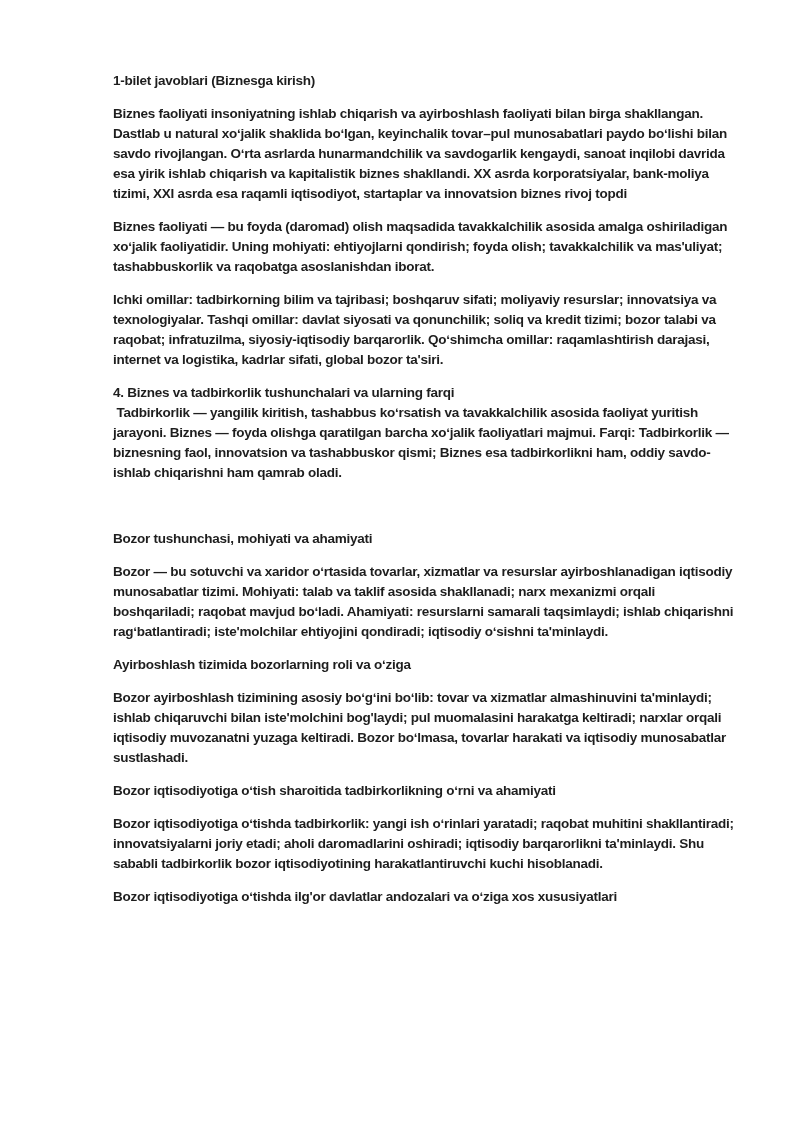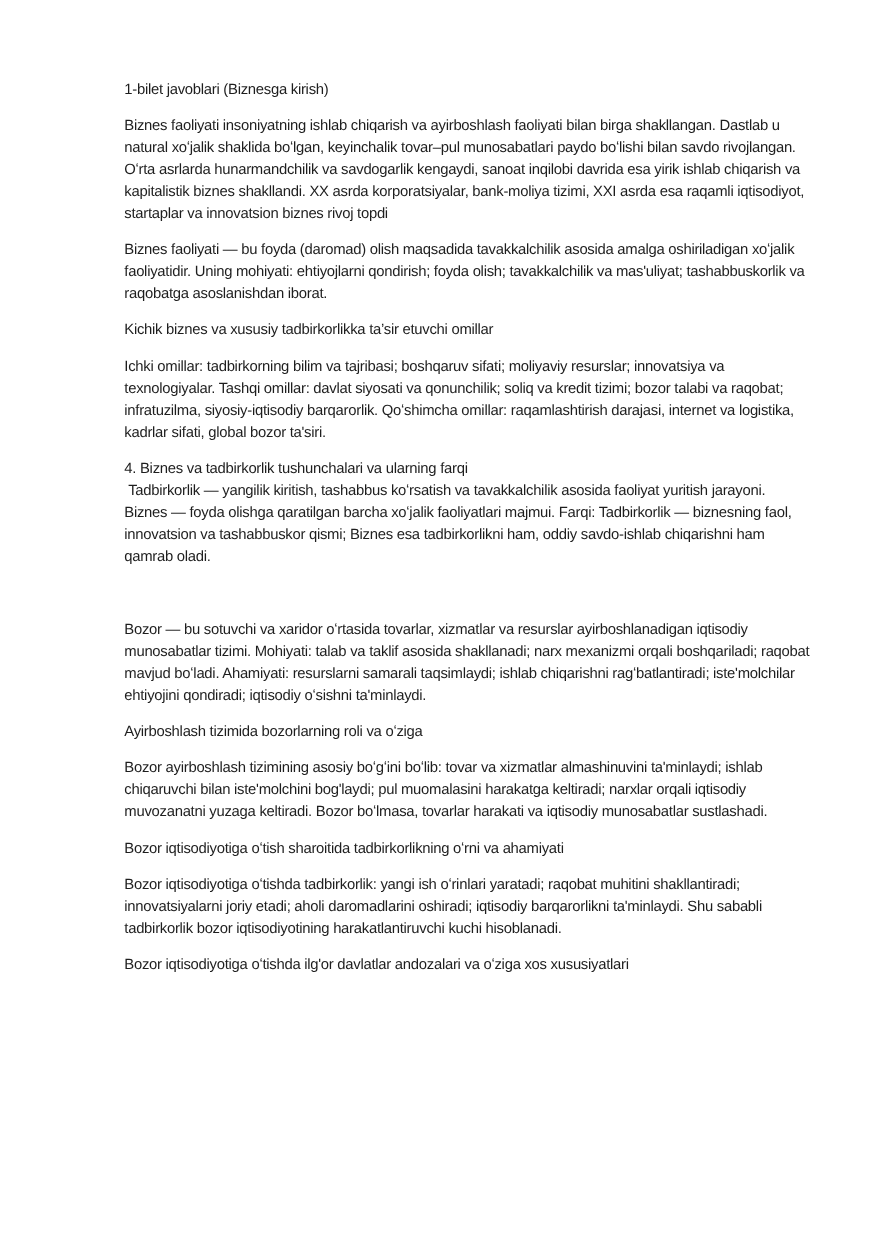--- a/index.html
+++ b/index.html
@@ -22,35 +22,36 @@
     width: 625px;
     font-size: 13.5px;
     line-height: 20px;
     letter-spacing: -0.25px;
     color: #1e1e1e;
   }
   .text-body p {
     margin: 0 0 13px 0;
     min-height: 20px;
     white-space: pre-wrap;
+    font-weight: bold;
   }
 </style>
 </head>
 <body>
 
 <div class="page" style="background: rgb(255, 255, 255);">
   <div class="text-body" style="color: rgb(30, 30, 30);">
       <p>1-bilet javoblari (Biznesga kirish)</p>
       <p>Biznes faoliyati insoniyatning ishlab chiqarish va ayirboshlash faoliyati bilan birga shakllangan. Dastlab u natural xoʻjalik shaklida boʻlgan, keyinchalik tovar–pul munosabatlari paydo boʻlishi bilan savdo rivojlangan. Oʻrta asrlarda hunarmandchilik va savdogarlik kengaydi, sanoat inqilobi davrida esa yirik ishlab chiqarish va kapitalistik biznes shakllandi. XX asrda korporatsiyalar, bank-moliya tizimi, XXI asrda esa raqamli iqtisodiyot, startaplar va innovatsion biznes rivoj topdi</p>
       <p>Biznes faoliyati — bu foyda (daromad) olish maqsadida tavakkalchilik asosida amalga oshiriladigan xoʻjalik faoliyatidir. Uning mohiyati: ehtiyojlarni qondirish; foyda olish; tavakkalchilik va mas'uliyat; tashabbuskorlik va raqobatga asoslanishdan iborat.</p>
-      <p>Kichik biznes va xususiy tadbirkorlikka ta’sir etuvchi omillar</p>
       <p>Ichki omillar: tadbirkorning bilim va tajribasi; boshqaruv sifati; moliyaviy resurslar; innovatsiya va texnologiyalar. Tashqi omillar: davlat siyosati va qonunchilik; soliq va kredit tizimi; bozor talabi va raqobat; infratuzilma, siyosiy-iqtisodiy barqarorlik. Qoʻshimcha omillar: raqamlashtirish darajasi, internet va logistika, kadrlar sifati, global bozor ta'siri.</p>
       <p>4. Biznes va tadbirkorlik tushunchalari va ularning farqi
  Tadbirkorlik — yangilik kiritish, tashabbus koʻrsatish va tavakkalchilik asosida faoliyat yuritish jarayoni. Biznes — foyda olishga qaratilgan barcha xoʻjalik faoliyatlari majmui. Farqi: Tadbirkorlik — biznesning faol, innovatsion va tashabbuskor qismi; Biznes esa tadbirkorlikni ham, oddiy savdo-ishlab chiqarishni ham qamrab oladi.</p>
       <p></p>
+      <p>Bozor tushunchasi, mohiyati va ahamiyati</p>
       <p>Bozor — bu sotuvchi va xaridor oʻrtasida tovarlar, xizmatlar va resurslar ayirboshlanadigan iqtisodiy munosabatlar tizimi. Mohiyati: talab va taklif asosida shakllanadi; narx mexanizmi orqali boshqariladi; raqobat mavjud boʻladi. Ahamiyati: resurslarni samarali taqsimlaydi; ishlab chiqarishni ragʻbatlantiradi; iste'molchilar ehtiyojini qondiradi; iqtisodiy oʻsishni ta'minlaydi.</p>
       <p>Ayirboshlash tizimida bozorlarning roli va oʻziga</p>
       <p>Bozor ayirboshlash tizimining asosiy boʻgʻini boʻlib: tovar va xizmatlar almashinuvini ta'minlaydi; ishlab chiqaruvchi bilan iste'molchini bog'laydi; pul muomalasini harakatga keltiradi; narxlar orqali iqtisodiy muvozanatni yuzaga keltiradi. Bozor boʻlmasa, tovarlar harakati va iqtisodiy munosabatlar sustlashadi.</p>
       <p>Bozor iqtisodiyotiga oʻtish sharoitida tadbirkorlikning oʻrni va ahamiyati</p>
       <p>Bozor iqtisodiyotiga oʻtishda tadbirkorlik: yangi ish oʻrinlari yaratadi; raqobat muhitini shakllantiradi; innovatsiyalarni joriy etadi; aholi daromadlarini oshiradi; iqtisodiy barqarorlikni ta'minlaydi. Shu sababli tadbirkorlik bozor iqtisodiyotining harakatlantiruvchi kuchi hisoblanadi.</p>
       <p>Bozor iqtisodiyotiga oʻtishda ilg'or davlatlar andozalari va oʻziga xos xususiyatlari</p>
     </div>
 </div>
 
 </body></html>

